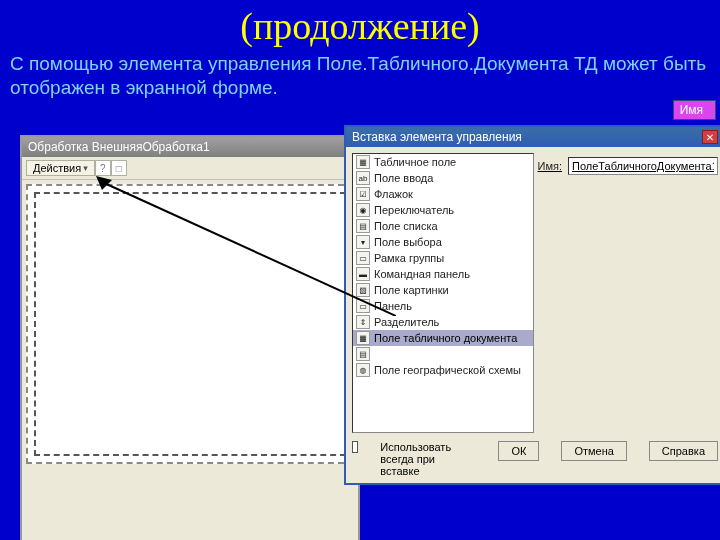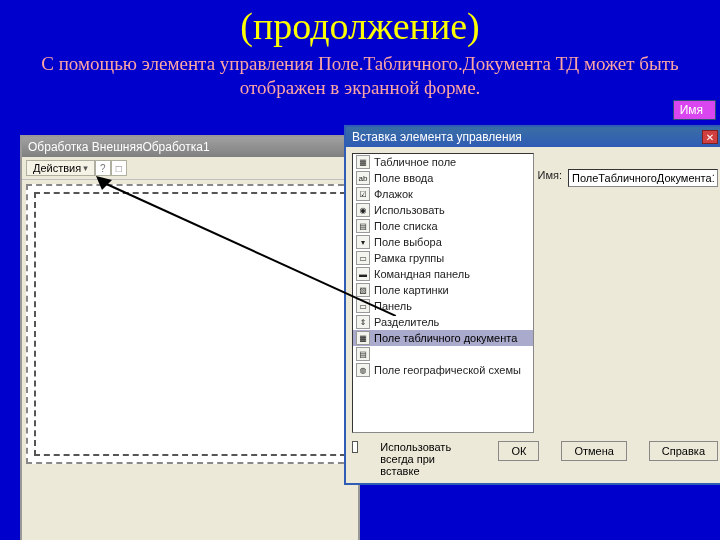--- a/index.html
+++ b/index.html
@@ -12,26 +12,25 @@
     overflow: hidden;
   }
   .title {
     color: #ffff00;
     font-family: "Times New Roman", serif;
     font-size: 38px;
     text-align: center;
     padding-top: 4px;
   }
   .subtitle {
-    color: #fca5a5;
-    font-family: Liberation Serif, serif;
+    color: #7dd3fc;
+    font-family: Liberation Sans, sans-serif;
     font-size: 19px;
     padding: 4px 10px 8px 10px;
     line-height: 1.25;
-    text-align: center;
   }
   .prop-label {
     position: absolute; top: 100px; right: 4px;
     background: #d946ef; color: #fff;
     font-size: 12px; padding: 2px 12px 2px 6px;
     border: 1px solid #274e77;
   }
   .form-window {
     position: absolute;
     top: 135px; left: 20px;
@@ -103,21 +102,21 @@
   .listitem {
     display:flex; align-items:center; gap:4px;
     padding:1px 3px; font-size:11px; color:#222;
   }
   .listitem.sel { background:#aac; color:#000; }
   .li-icon {
     width:14px;height:14px;border:1px solid #999;background:#f4f4ee;
     display:flex;align-items:center;justify-content:center;font-size:8px;
   }
   .right-pane { flex:1; }
-  .field-row { display:flex; align-items:flex-start; gap:6px; margin-top:16px; }
+  .field-row { display:flex; align-items:center; gap:6px; margin-top:4px;text-decoration:underline; }
   .field-label { font-size:11px; color:#222; }
   .text-input {
     background:#fff;border:1px inset #888;padding:1px 3px;
     font-size:11px;width:150px;height:18px;
   }
   .dialog-footer {
     position:absolute; bottom:6px; left:6px; right:6px;
     display:flex; align-items:flex-start; gap:22px;
   }
   .chk { width:12px;height:12px;border:1px solid #555;background:#fff; }
@@ -177,21 +176,21 @@
         <div class="listitem">
           <span class="li-icon">ab</span>
           <span>Поле ввода</span>
         </div>
         <div class="listitem">
           <span class="li-icon">☑</span>
           <span>Флажок</span>
         </div>
         <div class="listitem">
           <span class="li-icon">◉</span>
-          <span>Использовать</span>
+          <span>Переключатель</span>
         </div>
         <div class="listitem">
           <span class="li-icon">▤</span>
           <span>Поле списка</span>
         </div>
         <div class="listitem">
           <span class="li-icon">▾</span>
           <span>Поле выбора</span>
         </div>
         <div class="listitem">

